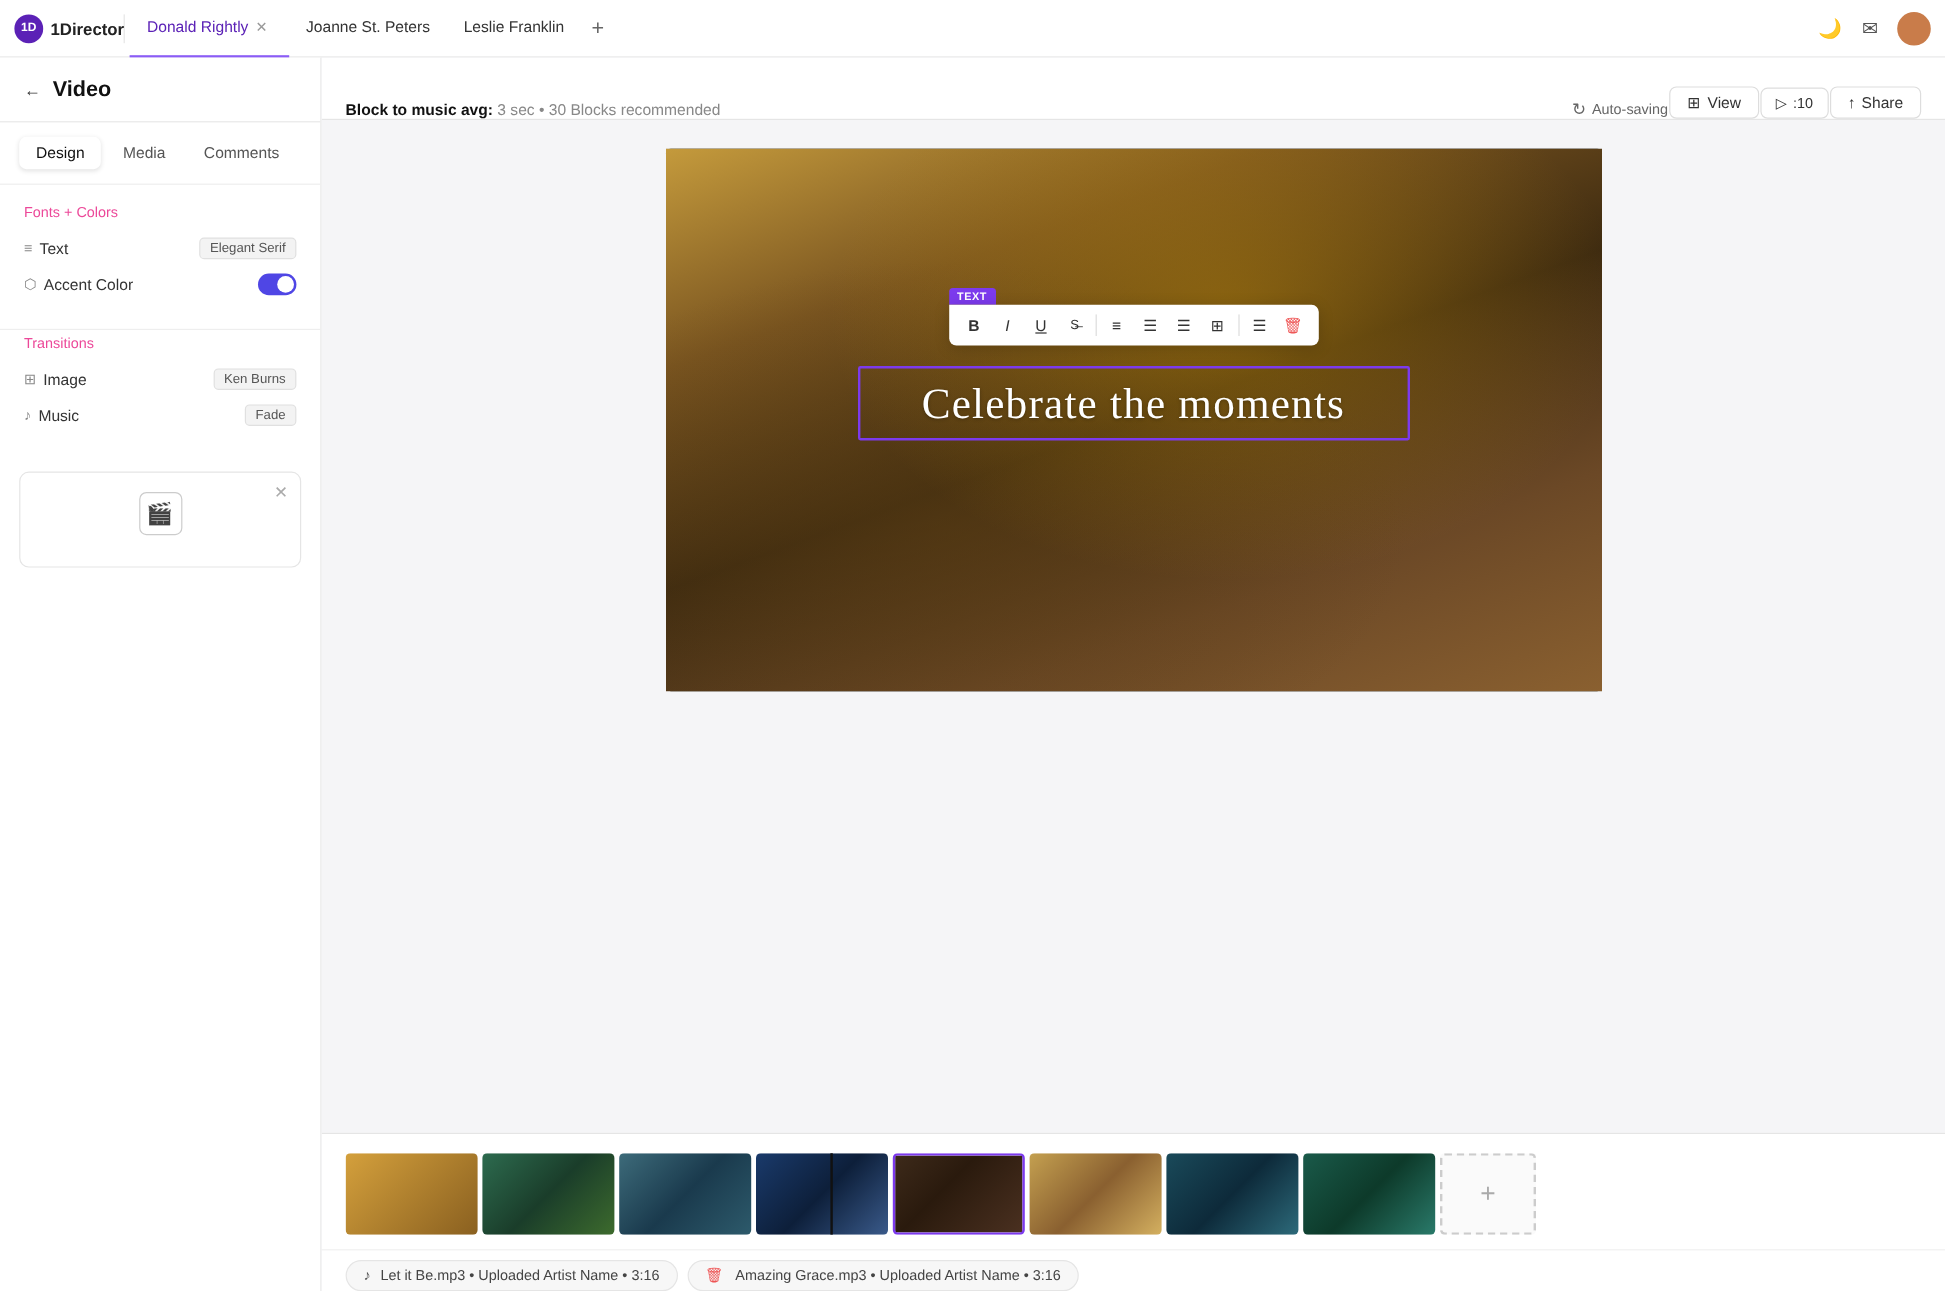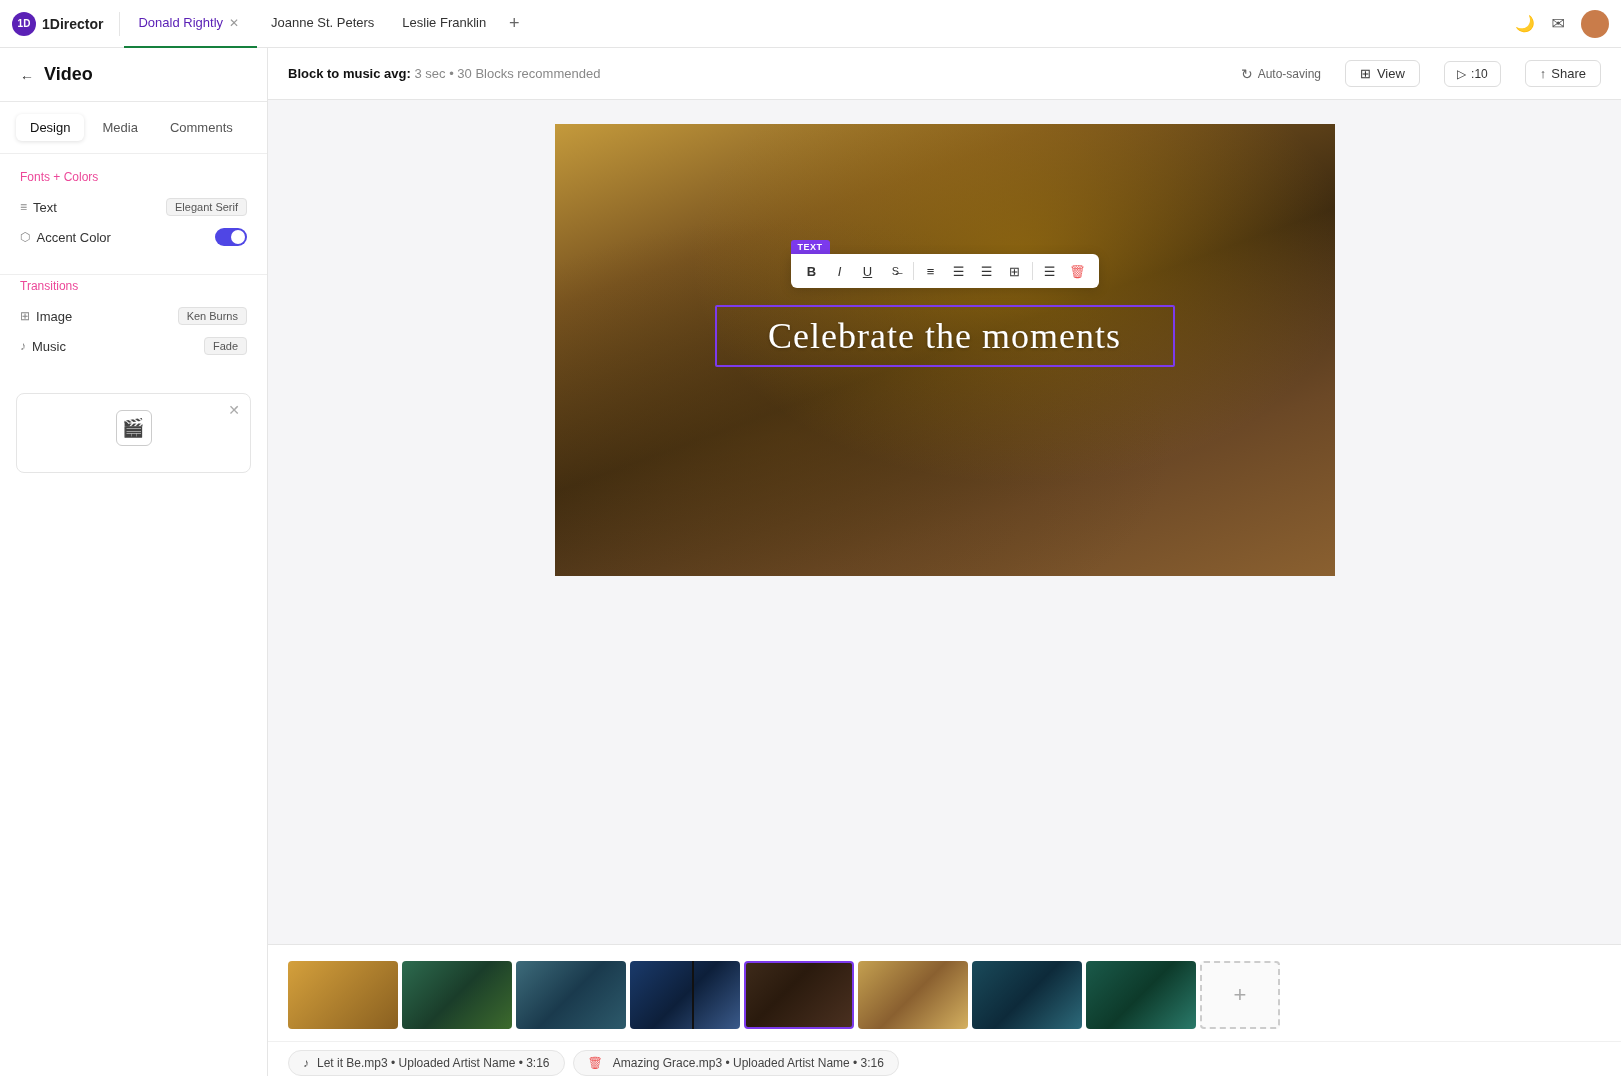--- a/index.html
+++ b/index.html
@@ -5,31 +5,31 @@
     * { box-sizing: border-box; margin: 0; padding: 0; }
     body { font-family: -apple-system, BlinkMacSystemFont, 'Segoe UI', sans-serif; background: #f5f5f5; height: 1076px; overflow: hidden; }
 
     
     .topnav {
       display: flex; align-items: center; background: #fff; height: 48px;
       border-bottom: 1px solid #e5e5e5; padding: 0 12px; gap: 0;
     }
     .topnav-logo {
       display: flex; align-items: center; gap: 6px; font-weight: 700; font-size: 14px;
-      color: #222; padding-right: 16px; border-right: 1px solid #e5e5e5; margin-right: 4px;
+      color: #222; border-right: 1px solid #e5e5e5; margin-right: 4px;
     }
     .logo-icon {
       width: 24px; height: 24px; background: #5b21b6; border-radius: 50%;
       display: flex; align-items: center; justify-content: center; color: #fff; font-size: 10px; font-weight: 700;
     }
     .tab {
       display: flex; align-items: center; gap: 6px; padding: 0 14px; height: 48px;
       font-size: 13px; color: #333; cursor: pointer; border-bottom: 2px solid transparent;
     }
-    .tab.active { border-bottom: 2px solid #15803d; color: #5b21b6; }
+    .tab.active { border-bottom: 2px solid #8b5cf6; color: #5b21b6; }
     .tab-close { width: 14px; height: 14px; color: #999; font-size: 12px; cursor: pointer; }
     .tab-add { width: 28px; height: 28px; border: none; background: none; font-size: 18px; color: #666; cursor: pointer; }
     .topnav-right { margin-left: auto; display: flex; align-items: center; gap: 16px; }
     .icon-btn { background: none; border: none; cursor: pointer; color: #555; font-size: 16px; }
     .avatar { width: 28px; height: 28px; border-radius: 50%; background: #c97c4a; overflow: hidden; }
 
     
     .main-layout { display: flex; height: calc(1076px - 48px); }
 
     
@@ -76,21 +76,21 @@
     .tooltip-icon { display: flex; justify-content: center; margin-bottom: 10px; }
     .tooltip-icon-box { width: 36px; height: 36px; border: 1.5px solid #ccc; border-radius: 6px; display: flex; align-items: center; justify-content: center; color: #bbb; font-size: 18px; }
     .tooltip-text { font-size: 11.5px; color: #888; text-align: center; line-height: 1.5; }
 
     
     .content { flex: 1; display: flex; flex-direction: column; background: #f5f5f7; overflow: hidden; }
 
     
     .content-toolbar {
       background: #fff; border-bottom: 1px solid #e5e5e5; height: 52px;
-      display: flex; align-items: center; padding: 0 20px; gap: 24px;
+      display: flex; align-items: flex-end; padding: 0 20px; gap: 1px;
     }
     .toolbar-info { flex: 1; font-size: 13px; color: #444; }
     .toolbar-info strong { color: #111; }
     .toolbar-info span { color: #888; }
     .autosave { display: flex; align-items: center; gap: 5px; font-size: 12px; color: #666; }
     .autosave-icon { font-size: 14px; }
     .toolbar-btn {
       display: flex; align-items: center; gap: 6px; border: 1px solid #ddd; background: #fff;
       border-radius: 6px; padding: 5px 14px; font-size: 13px; cursor: pointer; color: #333;
     }

